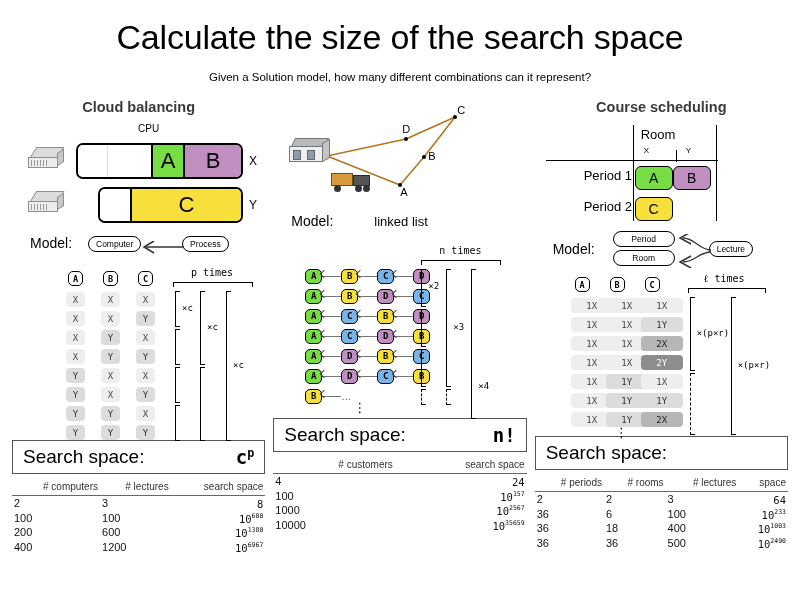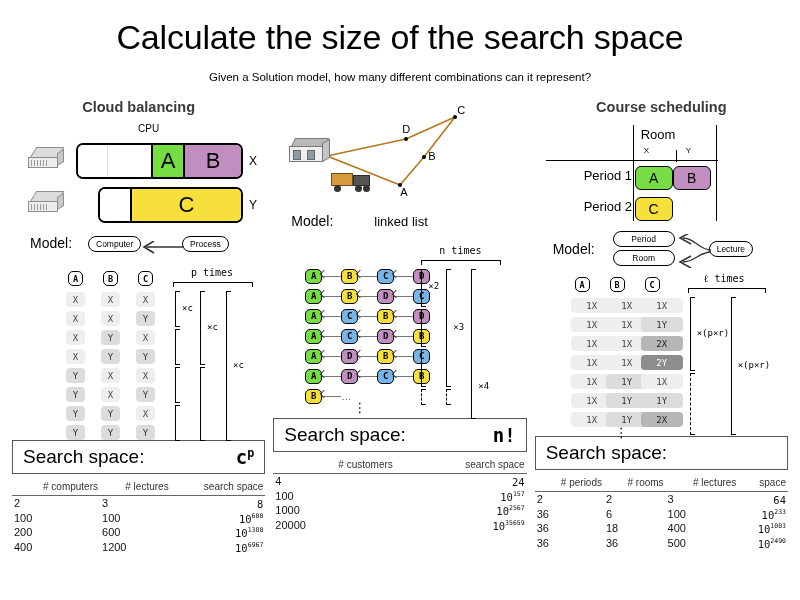--- a/index.html
+++ b/index.html
@@ -589,21 +589,21 @@
         </tr>
         <tr>
           <td>100</td>
           <td class="r"><span>10</span><sup>157</sup></td>
         </tr>
         <tr>
           <td>1000</td>
           <td class="r"><span>10</span><sup>2567</sup></td>
         </tr>
         <tr>
-          <td>20000</td>
+          <td>10000</td>
           <td class="r"><span>10</span><sup>35659</sup></td>
         </tr>
       </tbody>
     </table>
   </div>
 
   <div class="col">
     <div class="col-title">Course scheduling</div>
 
     <div class="cs-diagram">

